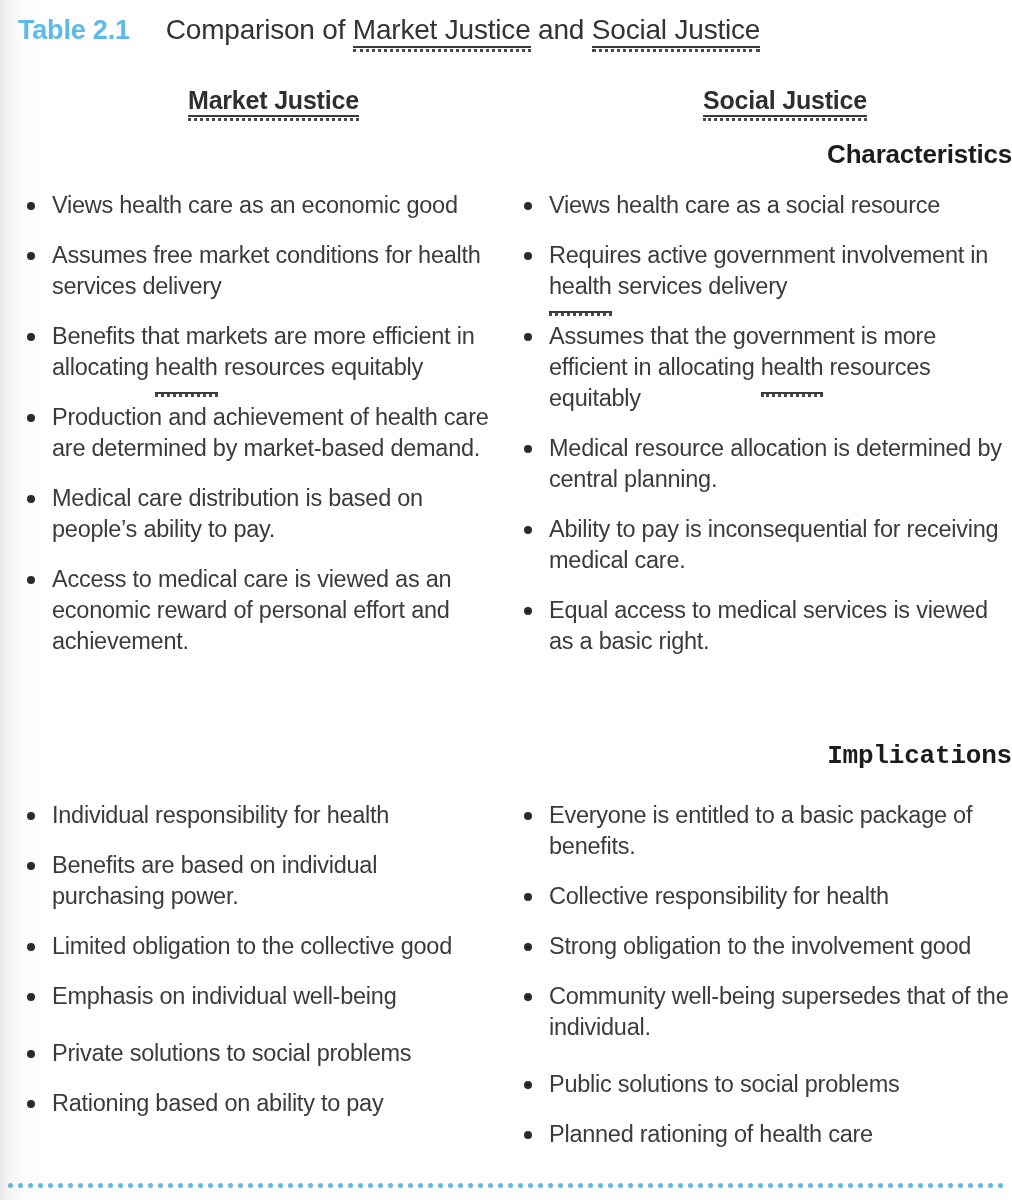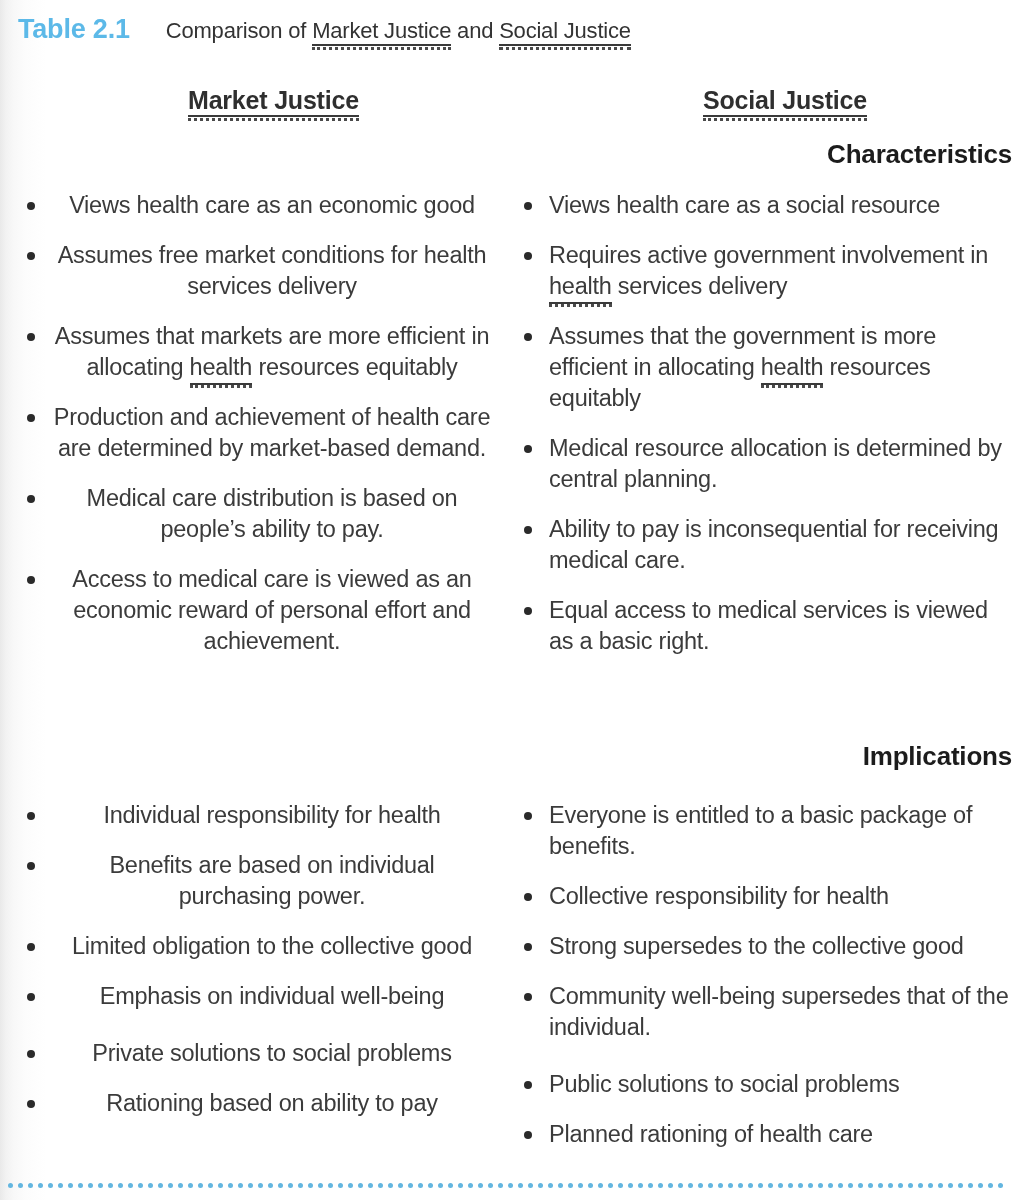--- a/index.html
+++ b/index.html
@@ -43,21 +43,21 @@
     color: #5cb9e8;
     font-size: 27px;
     font-weight: bold;
     letter-spacing: -0.2px;
     white-space: nowrap;
     font-family: "Liberation Sans", sans-serif;
   }
   .caption-text {
     margin-left: 36px;
     color: #333333;
-    font-size: 22px;
+    font-size: 28px;
     letter-spacing: -0.2px;
     white-space: nowrap;
     font-family: "Liberation Sans", sans-serif;
   }
 
   
   .u2 {
     position: relative;
     border-bottom: 2px solid #3a3a3a;
     padding-bottom: 1px;
@@ -95,28 +95,28 @@
     position: absolute;
     left: 0;
     width: 1012px;
     text-align: right;
     font-size: 26px;
     font-weight: bold;
     color: #1c1c1c;
     letter-spacing: -0.2px;
   }
   #sec-characteristics { top: 139px; }
-  #sec-implications    { top: 741px; }
+  #sec-implications    { top: 741px; font-family: Liberation Mono, monospace; }
 
   
   .col {
     position: absolute;
     box-sizing: border-box;
   }
-  .col.left  { left: 22px;  width: 470px; text-align: center; }
+  .col.left  { left: 22px;  width: 470px; }
   .col.right { left: 519px; width: 492px; }
 
   #chars-left   { top: 190px; }
   #chars-right  { top: 190px; }
   #impl-left    { top: 800px; }
   #impl-right   { top: 800px; }
 
   ul.bullets {
     list-style: none;
     margin: 0;
@@ -143,21 +143,21 @@
   }
   ul.bullets li.gap-before {
     margin-top: 26px;
   }
   ul.bullets li:last-child { margin-bottom: 0; }
 
   
   .term {
     position: relative;
     border-bottom: 2px solid #3a3a3a;
-    padding-bottom: 3px;
+    padding-bottom: 12px;
   }
   .term::after {
     content: "";
     position: absolute;
     left: 0;
     right: 0;
     bottom: -5px;
     height: 0;
     border-bottom: 3px dotted #4a4a4a;
   }
@@ -190,21 +190,21 @@
       <span class="u2">Social Justice</span>
     </div>
   </div>
 
   <div class="section-head" id="sec-characteristics">Characteristics</div>
 
   <div class="col left" id="chars-left">
     <ul class="bullets">
         <li><span>Views health care as an economic good</span></li>
         <li><span>Assumes free market conditions for health services delivery</span></li>
-        <li><span>Assumes that markets are more efficient in allocating </span><span class="term">health</span><span> resources equitably</span></li>
+        <li><span>Benefits that markets are more efficient in allocating </span><span class="term">health</span><span> resources equitably</span></li>
         <li><span>Production and achievement of health care are determined by market-based demand.</span></li>
         <li><span>Medical care distribution is based on people’s ability to pay.</span></li>
         <li><span>Access to medical care is viewed as an economic reward of personal effort and achievement.</span></li>
       </ul>
   </div>
 
   <div class="col right" id="chars-right">
     <ul class="bullets">
         <li><span>Views health care as a social resource</span></li>
         <li><span>Requires active government involvement in </span><span class="term">health</span><span> services delivery</span></li>
@@ -225,21 +225,21 @@
         <li><span>Emphasis on individual well-being</span></li>
         <li class="gap-before"><span>Private solutions to social problems</span></li>
         <li><span>Rationing based on ability to pay</span></li>
       </ul>
   </div>
 
   <div class="col right" id="impl-right">
     <ul class="bullets">
         <li><span>Everyone is entitled to a basic package of benefits.</span></li>
         <li><span>Collective responsibility for health</span></li>
-        <li><span>Strong supersedes to the collective good</span></li>
+        <li><span>Strong obligation to the involvement good</span></li>
         <li><span>Community well-being supersedes that of the individual.</span></li>
         <li class="gap-before"><span>Public solutions to social problems</span></li>
         <li><span>Planned rationing of health care</span></li>
       </ul>
   </div>
 
   <div class="bottom-rule"></div>
 
 </div>
 

